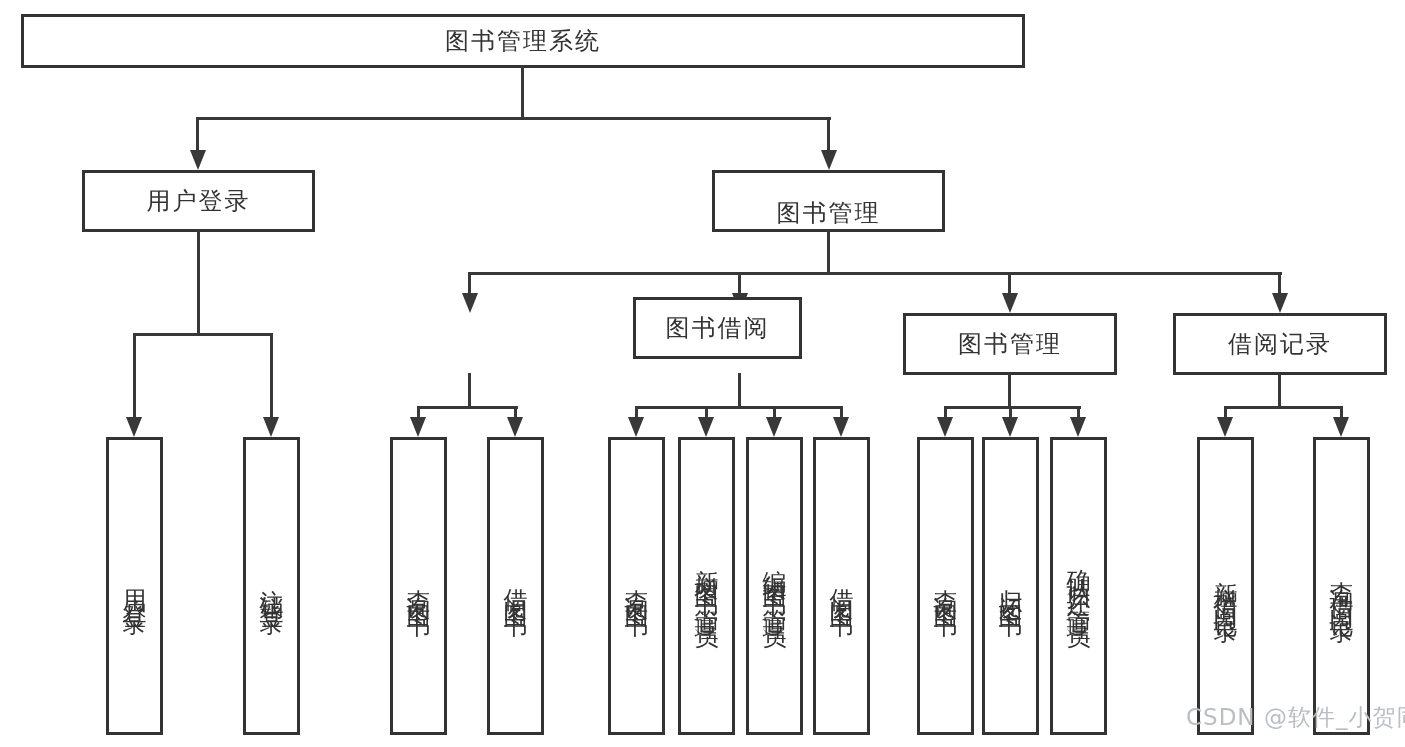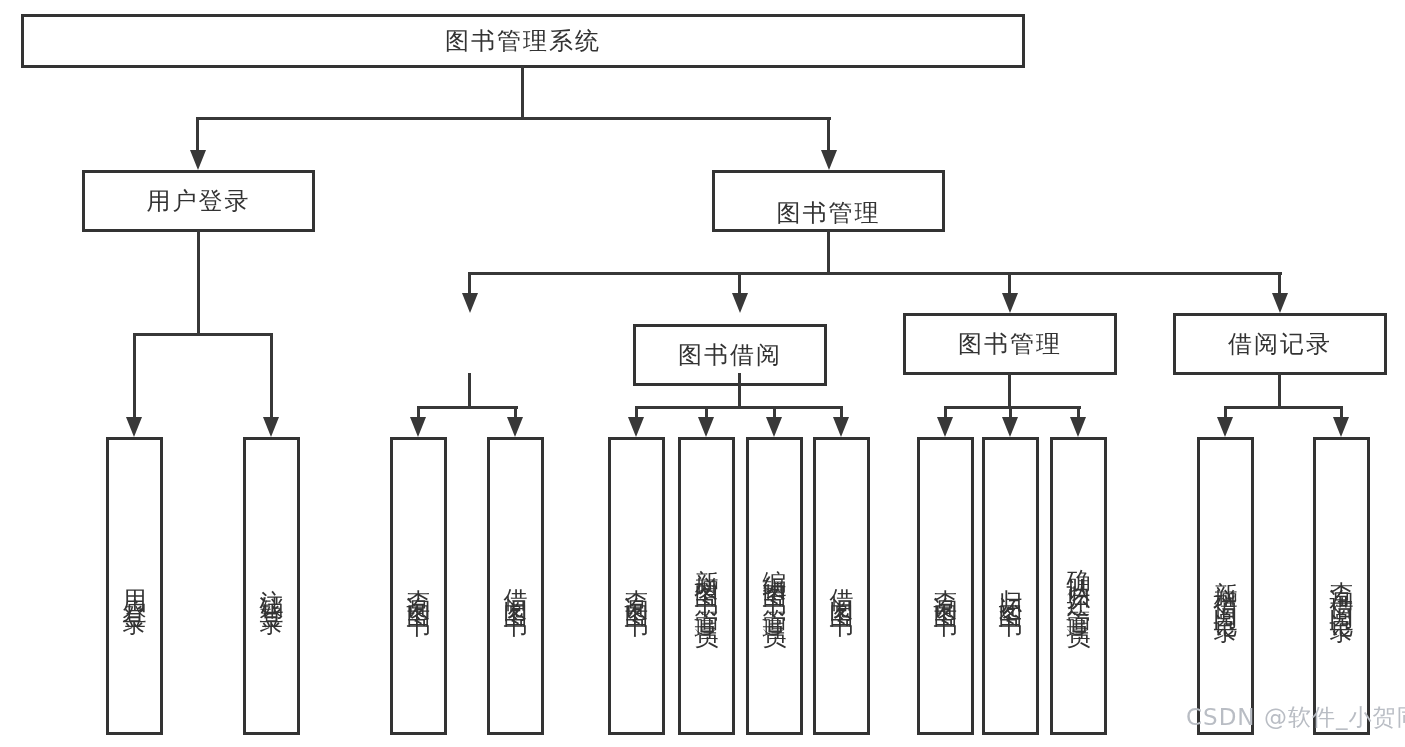--- a/index.html
+++ b/index.html
@@ -87,21 +87,21 @@
     <div class="vline" style="left:468px;top:272px;height:21px;"></div>
     <div class="arrow" style="left:462px;top:293px;"></div>
     <div class="vline" style="left:738px;top:272px;height:21px;"></div>
     <div class="arrow" style="left:732px;top:293px;"></div>
     <div class="vline" style="left:1008px;top:272px;height:21px;"></div>
     <div class="arrow" style="left:1002px;top:293px;"></div>
     <div class="vline" style="left:1278px;top:272px;height:21px;"></div>
     <div class="arrow" style="left:1272px;top:293px;"></div>
   </div>
 
-  <div class="box" style="left:633px;top:324px;width:194px;height:62px;">
+  <div class="box" style="left:633px;top:297px;width:169px;height:62px;">
     <span>图书借阅</span>
   </div>
   <div class="box" style="left:903px;top:313px;width:214px;height:62px;">
     <span>图书管理</span>
   </div>
   <div class="box" style="left:1173px;top:313px;width:214px;height:62px;">
     <span>借阅记录</span>
   </div>
 
   <div>

